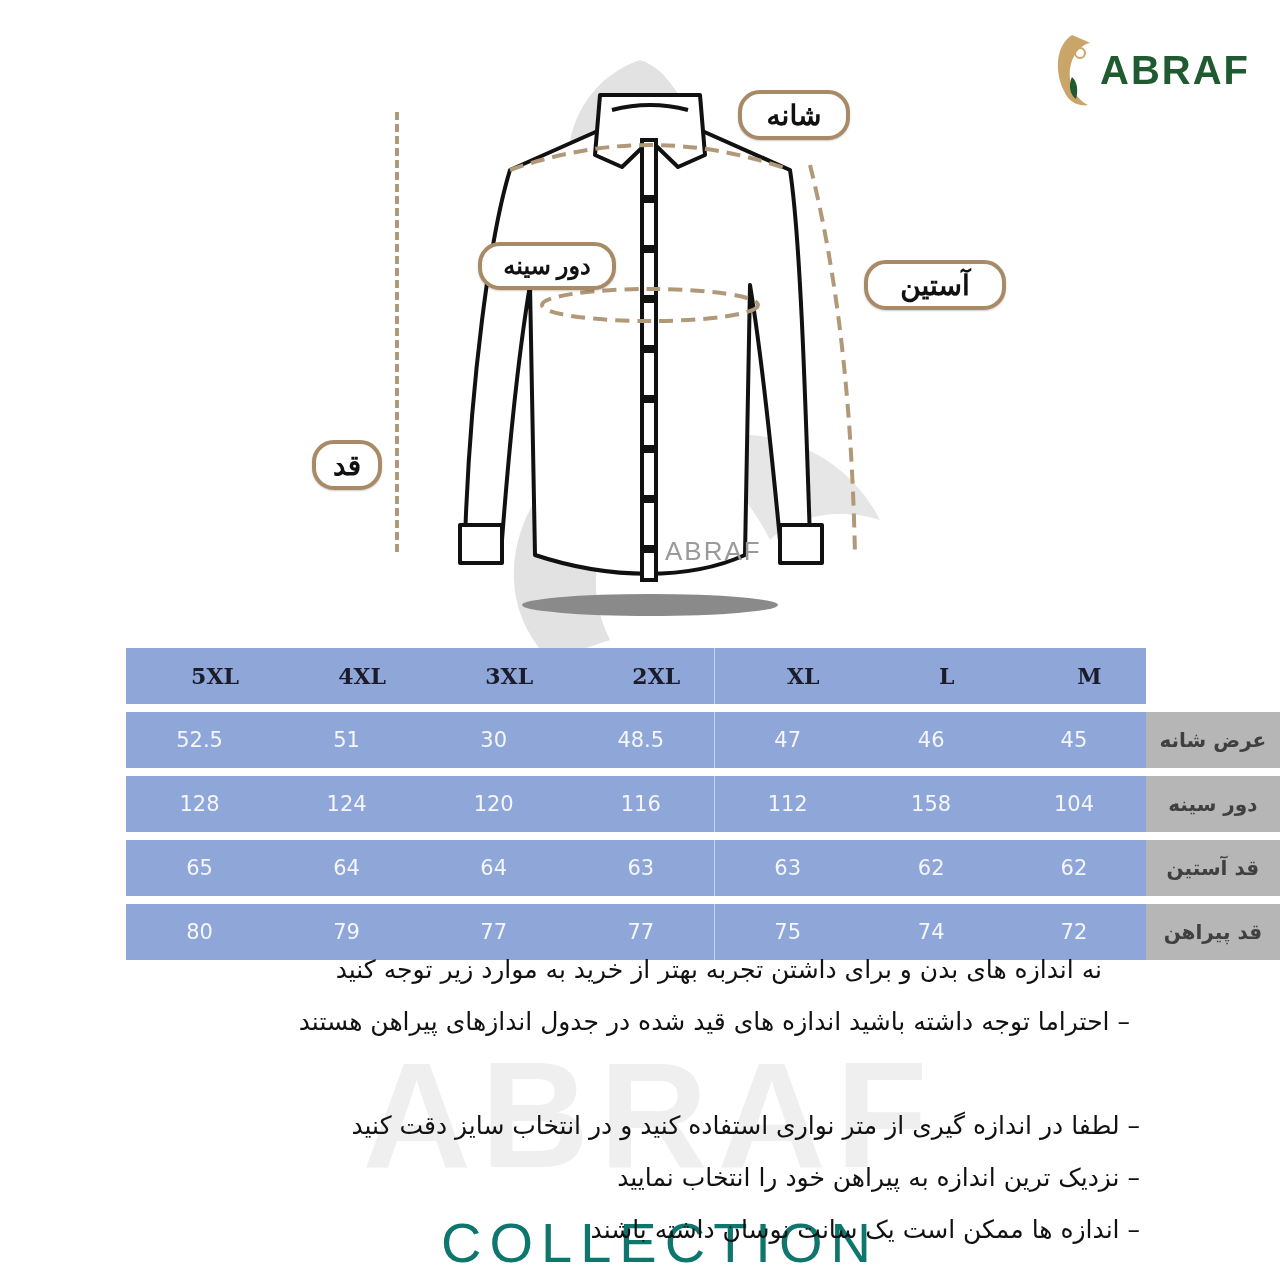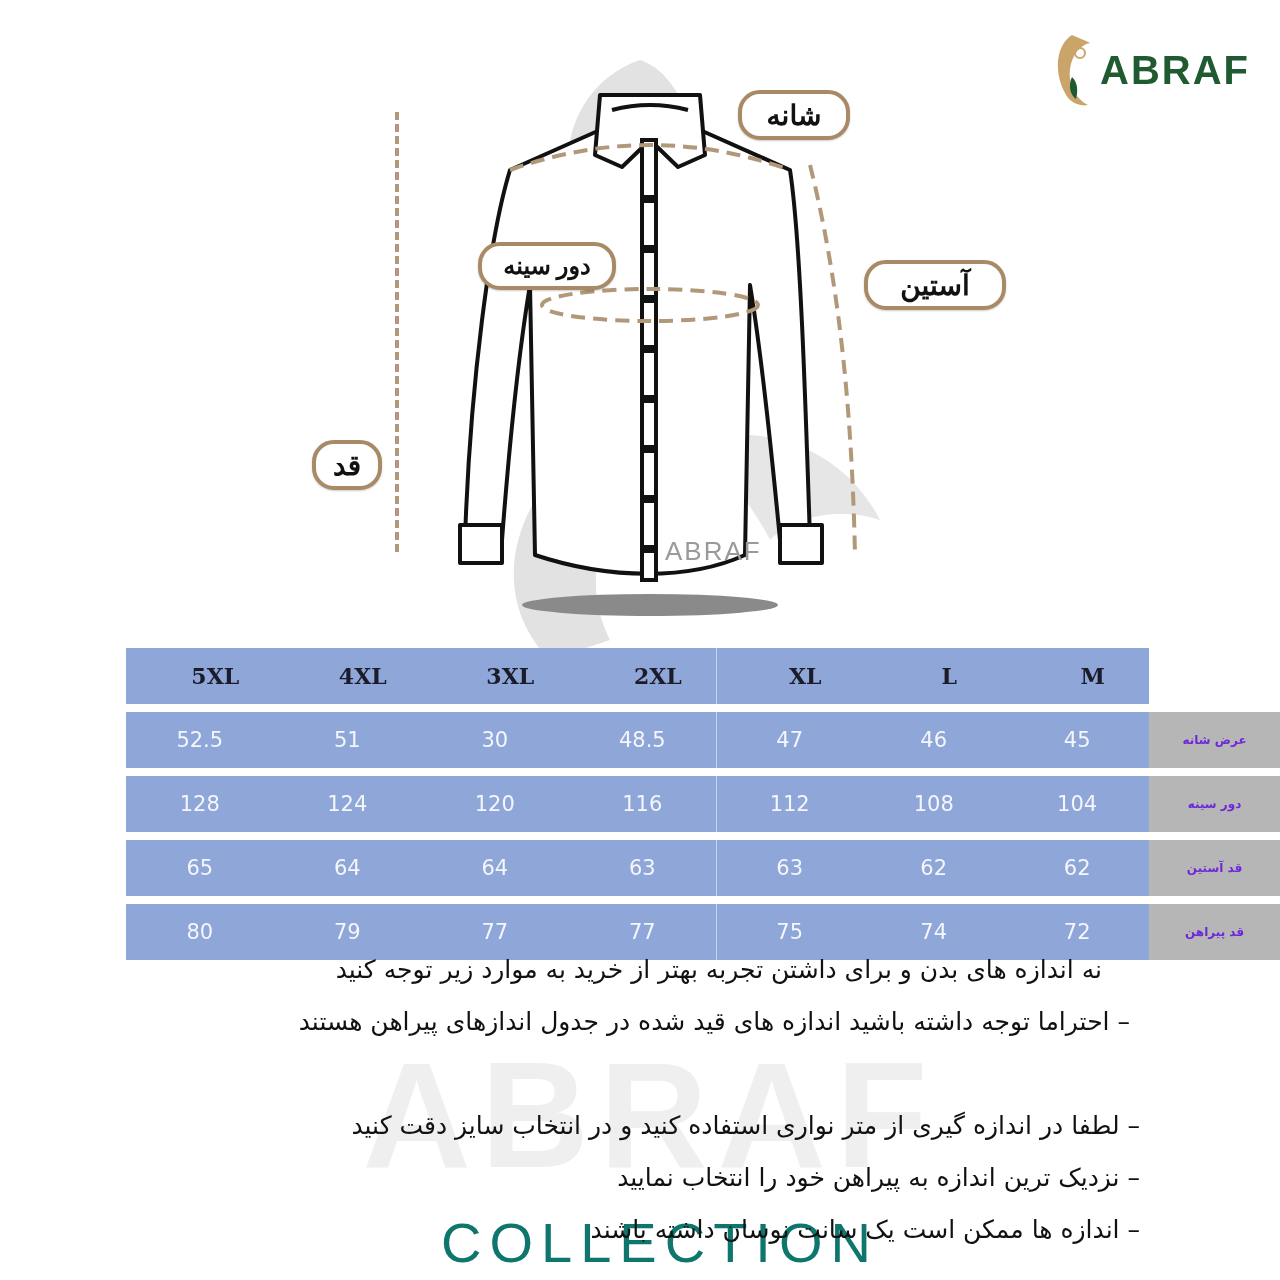--- a/index.html
+++ b/index.html
@@ -9,22 +9,22 @@
   .logo { position:absolute; left:1050px; top:30px; width:200px; height:80px; display:flex; align-items:center; }
   .logo-text { font-family:"Liberation Sans", sans-serif; font-weight:bold; font-size:40px; color:#1f5a30; letter-spacing:2px; margin-left:6px; }
   .pill { position:absolute; border:4px solid #a88a66; border-radius:22px; background:#fff;
           font-family:Liberation Serif, serif; font-weight:bold; color:#111; display:flex;
           align-items:center; justify-content:center; direction:rtl; box-shadow:0 1px 2px rgba(0,0,0,.2); }
   .dash-v { position:absolute; border-left:4px dashed #b09878; }
   table.sz { position:absolute; left:126px; top:640px; border-collapse:separate; border-spacing:0 8px; }
   .cell { width:126px; height:54px; background:#8ea6d8; color:#f4f6fb; text-align:center;
           font-family:"DejaVu Sans", sans-serif; font-size:21px; }
   .hcell { color:#1b1b2a; font-family:"DejaVu Serif", serif; font-weight:bold; font-size:22px;padding-left:32px; }
-  .rowlabel { width:144px; height:54px; background:#b6b6b6; color:#6d28d9; text-align:center;
-              font-family:"DejaVu Sans", sans-serif; font-size:12px; font-weight:bold; direction:rtl; }
+  .rowlabel { width:144px; height:54px; background:#b6b6b6; color:#404040; text-align:center;
+              font-family:"DejaVu Sans", sans-serif; font-size:20px; font-weight:bold; direction:rtl; }
   .sep { border-right:1px solid #c9d5ee; }
   .notes { position:absolute; right:150px; width:1000px; direction:rtl; text-align:right;
            font-family:"DejaVu Sans", sans-serif; font-size:25px; color:#111; line-height:52px; }
 </style>
 </head>
 <body>
 
 <svg class="wm" style="left:380px;top:40px" width="560" height="640" viewBox="0 0 560 640">
   <path d="M260 20 C200 40 170 110 200 170 C150 230 140 340 190 420 C130 470 110 560 170 620 L230 600 C200 540 220 480 270 450 C240 380 240 290 290 240 C260 190 270 120 320 90 C300 60 290 30 260 20 Z" fill="#e2e2e2"></path>
   <path d="M320 400 C400 380 470 420 500 480 C470 470 420 470 390 500 C370 460 340 430 320 400 Z" fill="#e6e6e6"></path>
@@ -104,21 +104,21 @@
     <td class="cell">46</td>
     <td class="cell">45</td>
     <td class="rowlabel">عرض شانه</td>
   </tr>
   <tr>
     <td class="cell">128</td>
     <td class="cell">124</td>
     <td class="cell">120</td>
     <td class="cell sep">116</td>
     <td class="cell">112</td>
-    <td class="cell">108</td>
+    <td class="cell">158</td>
     <td class="cell">104</td>
     <td class="rowlabel">دور سینه</td>
   </tr>
   <tr>
     <td class="cell">65</td>
     <td class="cell">64</td>
     <td class="cell">64</td>
     <td class="cell sep">63</td>
     <td class="cell">63</td>
     <td class="cell">62</td>

